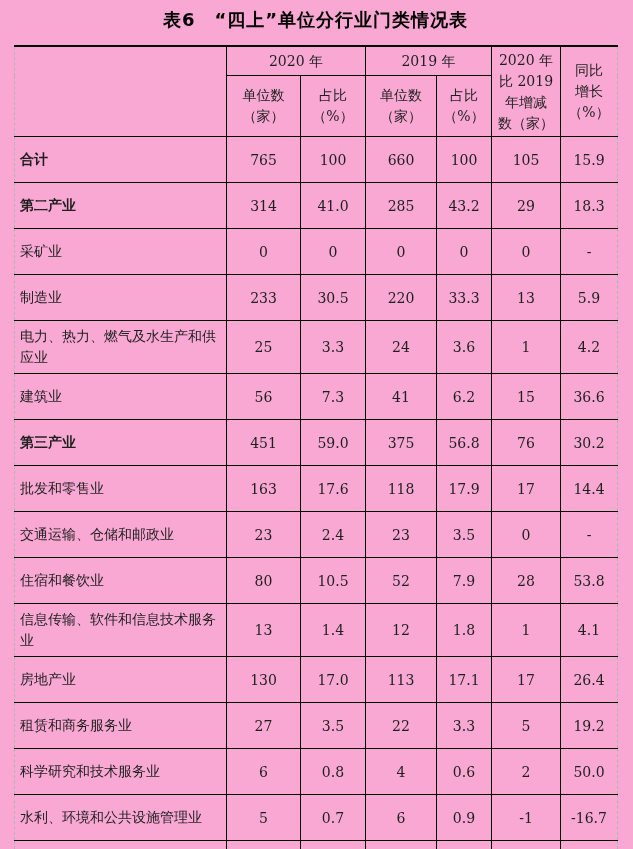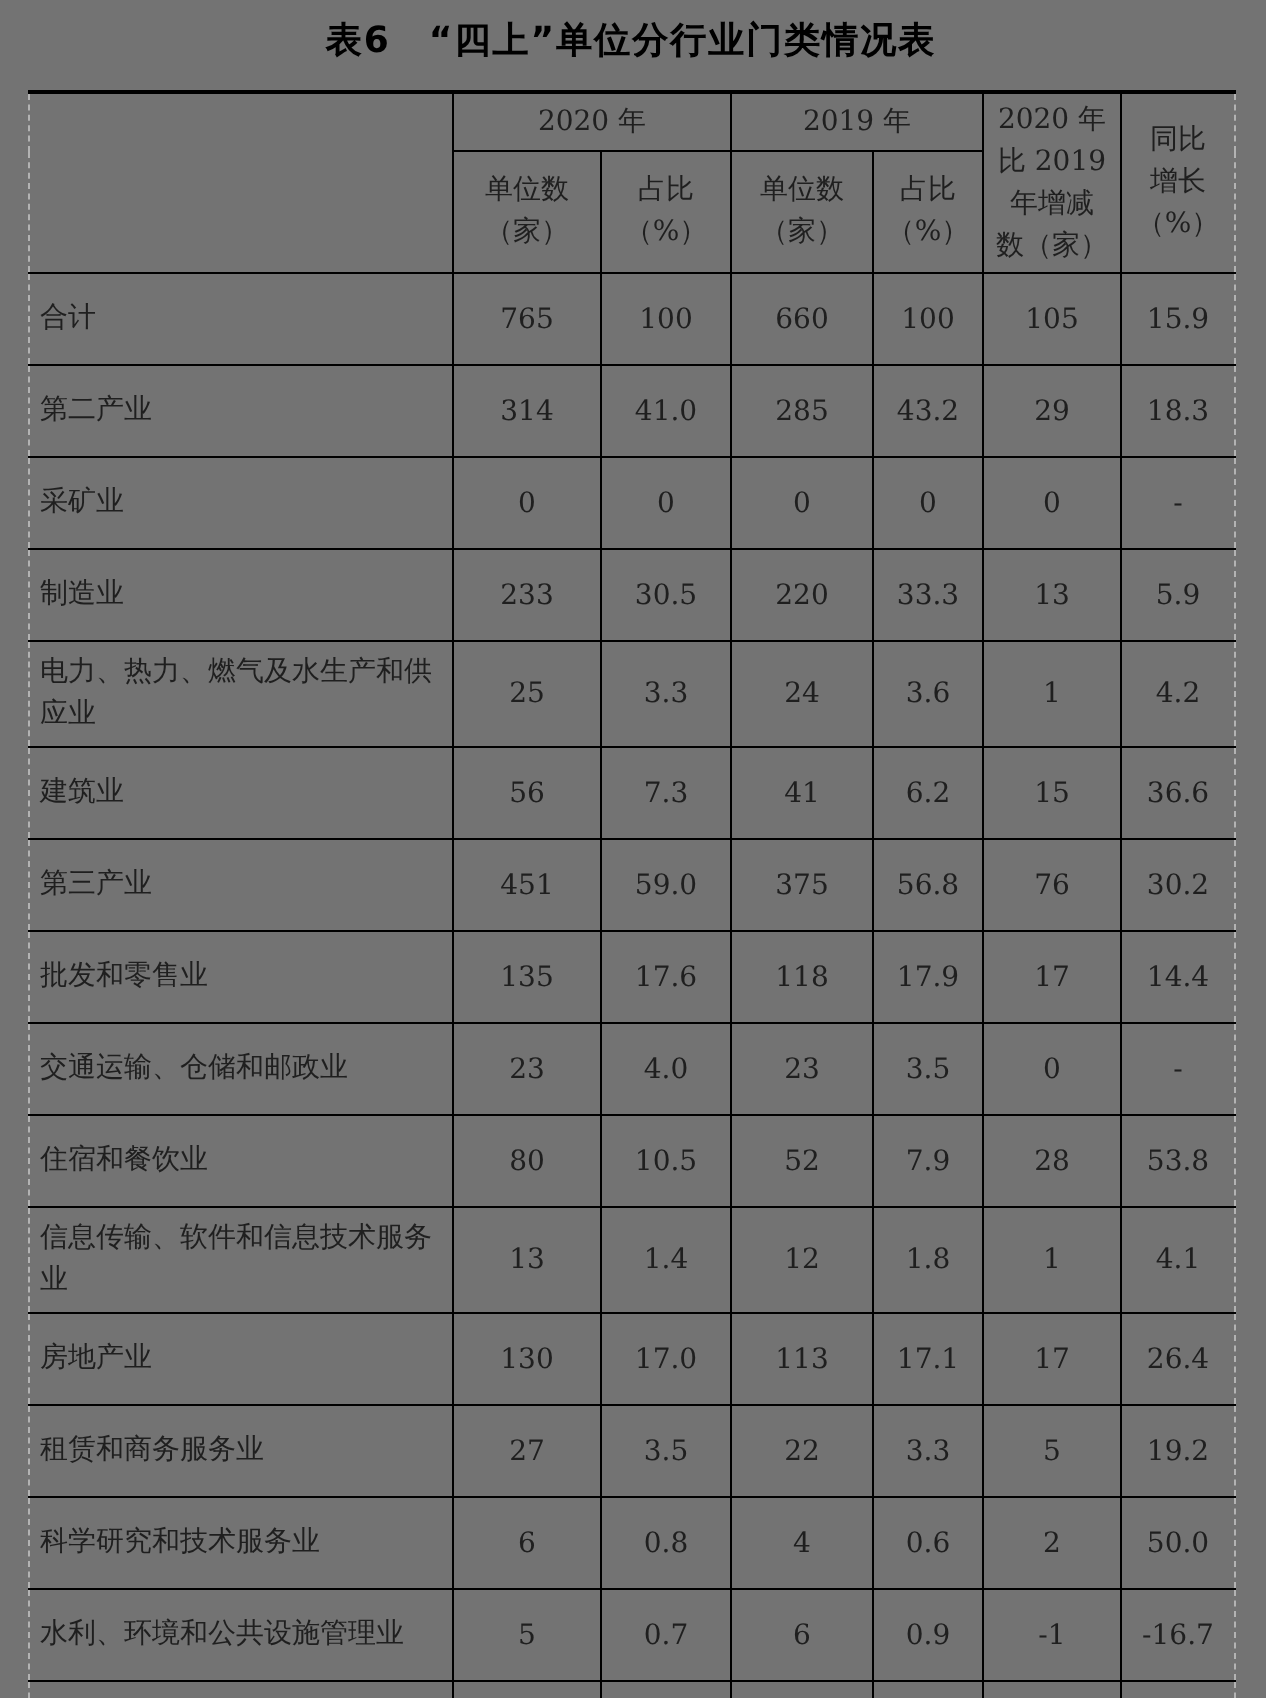--- a/index.html
+++ b/index.html
@@ -8,21 +8,21 @@
     background: #ffffff;
     width: 633px;
   }
   body {
     font-family: "DejaVu Serif", "Liberation Serif", serif;
     color: #1f1f1f;
   }
   .page {
     width: 633px;
     height: 849px;
-    background: #737373;
+    background: #f9a8d4;
     box-sizing: border-box;
     padding-top: 8px;
   }
   .title {
     width: 603px;
     margin: 0 0 13px 14px;
     text-align: center;
     font-family: "DejaVu Sans", "Liberation Sans", sans-serif;
     font-weight: bold;
     font-size: 18px;
@@ -67,21 +67,21 @@
   }
   td.label {
     text-align: left;
     padding: 5px 4px 5px 5px;
     line-height: 1.5;
   }
   td.num {
     text-align: center;
   }
   tr.section td.label {
-    font-weight: normal;
+    font-weight: bold;
   }
 </style>
 </head>
 <body>
 
 <div class="page">
 
   <h1 class="title">表6　“四上”单位分行业门类情况表</h1>
 
   <table class="data-table">
@@ -177,31 +177,31 @@
         <td class="label">第三产业</td>
         <td class="num">451</td>
         <td class="num">59.0</td>
         <td class="num">375</td>
         <td class="num">56.8</td>
         <td class="num">76</td>
         <td class="num last">30.2</td>
       </tr>
       <tr>
         <td class="label">批发和零售业</td>
-        <td class="num">135</td>
+        <td class="num">163</td>
         <td class="num">17.6</td>
         <td class="num">118</td>
         <td class="num">17.9</td>
         <td class="num">17</td>
         <td class="num last">14.4</td>
       </tr>
       <tr>
         <td class="label">交通运输、仓储和邮政业</td>
         <td class="num">23</td>
-        <td class="num">4.0</td>
+        <td class="num">2.4</td>
         <td class="num">23</td>
         <td class="num">3.5</td>
         <td class="num">0</td>
         <td class="num last">-</td>
       </tr>
       <tr>
         <td class="label">住宿和餐饮业</td>
         <td class="num">80</td>
         <td class="num">10.5</td>
         <td class="num">52</td>

